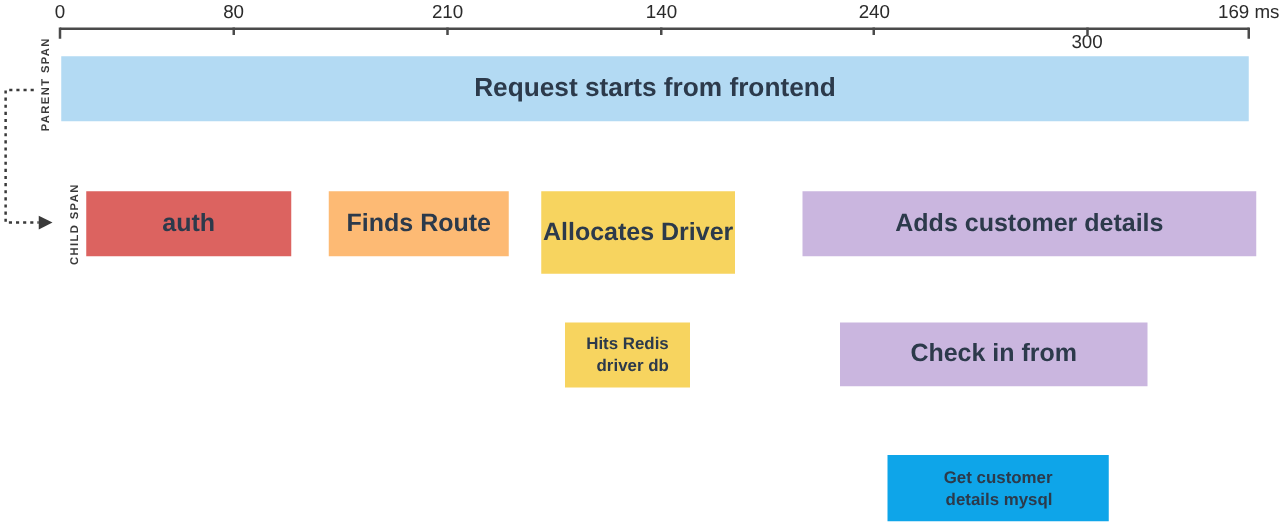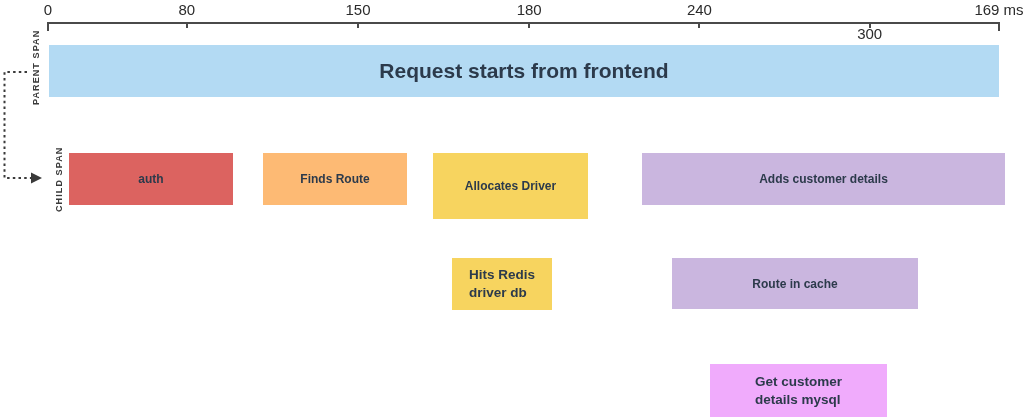--- a/index.html
+++ b/index.html
@@ -28,41 +28,41 @@
   }
   .vlabel.parent { left:31px; top:37px; height:68px; width:14px; }
   .vlabel.child  { left:54px; top:145px; height:68px; width:14px; }
 
   
   .connector { position:absolute; left:0; top:0; overflow:visible; }
 
   
   .bar {
     position:absolute; display:flex; align-items:center; justify-content:center;
-    font-weight:bold; color:#2c3a4b; text-align:left; white-space:pre-line;
+    font-weight:bold; color:#2c3a4b; text-align:right; white-space:pre-line;
   }
   .bar.lg { font-size:21px; }
-  .bar.md { font-size:12px; }
+  .bar.md { font-size:20px; }
   .bar.sm { font-size:13.5px; line-height:18px; }
 </style>
 </head>
 <body>
 
 <div class="stage">
 
   <div class="axis">
     <div class="axis-line"></div>
   <div class="tick end" style="left: 0%;"></div>
       <div class="tick-label" style="left: 0%;">0</div>
       <div class="tick" style="left: 14.6%;"></div>
       <div class="tick-label" style="left: 14.6%;">80</div>
       <div class="tick" style="left: 32.6%;"></div>
-      <div class="tick-label" style="left: 32.6%;">150</div>
+      <div class="tick-label" style="left: 32.6%;">210</div>
       <div class="tick" style="left: 50.6%;"></div>
-      <div class="tick-label" style="left: 50.6%;">180</div>
+      <div class="tick-label" style="left: 50.6%;">140</div>
       <div class="tick" style="left: 68.5%;"></div>
       <div class="tick-label" style="left: 68.5%;">240</div>
       <div class="tick" style="left: 86.4%;"></div>
       <div class="tick-label" style="left: 86.4%; margin-top: 24px;">300</div>
       <div class="tick end" style="left: 100%;"></div>
       <div class="tick-label" style="left: 100%;">169 ms</div>
     </div>
 
   <svg class="connector" width="50" height="200" viewBox="0 0 50 200">
     <path d="M 27 72 L 4.5 72 L 4.5 178 L 31 178" fill="none" stroke="#3a3a3a" stroke-width="2" stroke-dasharray="2.5 3.2"></path>
@@ -73,18 +73,18 @@
   <div class="vlabel child">CHILD SPAN</div>
 
   <div>
       <div class="bar lg" style="left: 49px; top: 45px; width: 950px; height: 52px; background: rgb(179, 218, 243);">Request starts from frontend</div>
       <div class="bar md" style="left: 69px; top: 153px; width: 164px; height: 52px; background: rgb(220, 99, 96);">auth</div>
       <div class="bar md" style="left: 263px; top: 153px; width: 144px; height: 52px; background: #fdba74;">Finds Route</div>
       <div class="bar md" style="left: 433px; top: 153px; width: 155px; height: 66px; background: rgb(247, 212, 95);">Allocates Driver</div>
       <div class="bar md" style="left: 617px; top: 153px; width: 363px; height: 52px; background: rgb(202, 182, 223); margin-left: 25px;">Adds customer details</div>
       <div class="bar sm" style="left: 452px; top: 258px; width: 100px; height: 52px; background: rgb(247, 212, 95);">Hits Redis
 driver db</div>
-      <div class="bar md" style="left: 672px; top: 258px; width: 246px; height: 51px; background: rgb(202, 182, 223);">Route in cache</div>
-      <div class="bar sm" style="left: 710px; top: 364px; width: 177px; height: 53px; background: #f0abfc;">Get customer
+      <div class="bar md" style="left: 672px; top: 258px; width: 246px; height: 51px; background: rgb(202, 182, 223);">Check in from</div>
+      <div class="bar sm" style="left: 710px; top: 364px; width: 177px; height: 53px; background: #0ea5e9;">Get customer
 details mysql</div>
     </div>
 
 </div>
 
 </body></html>

